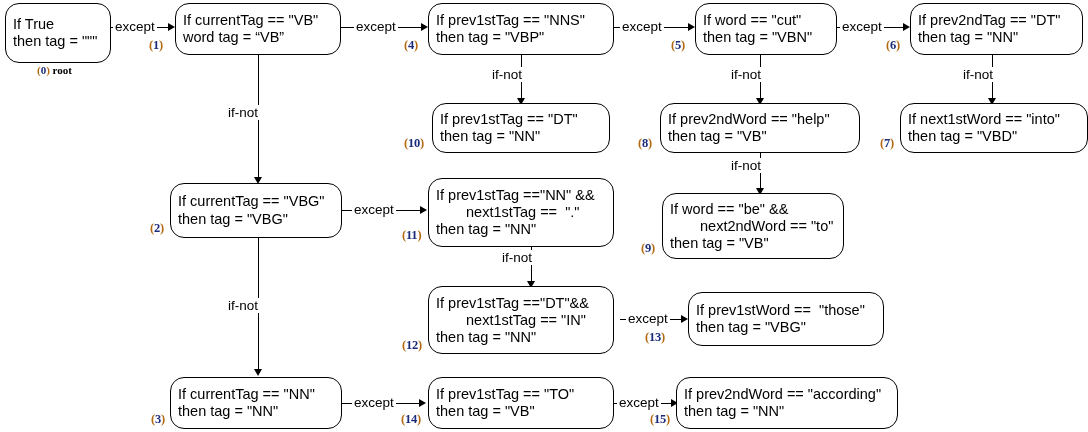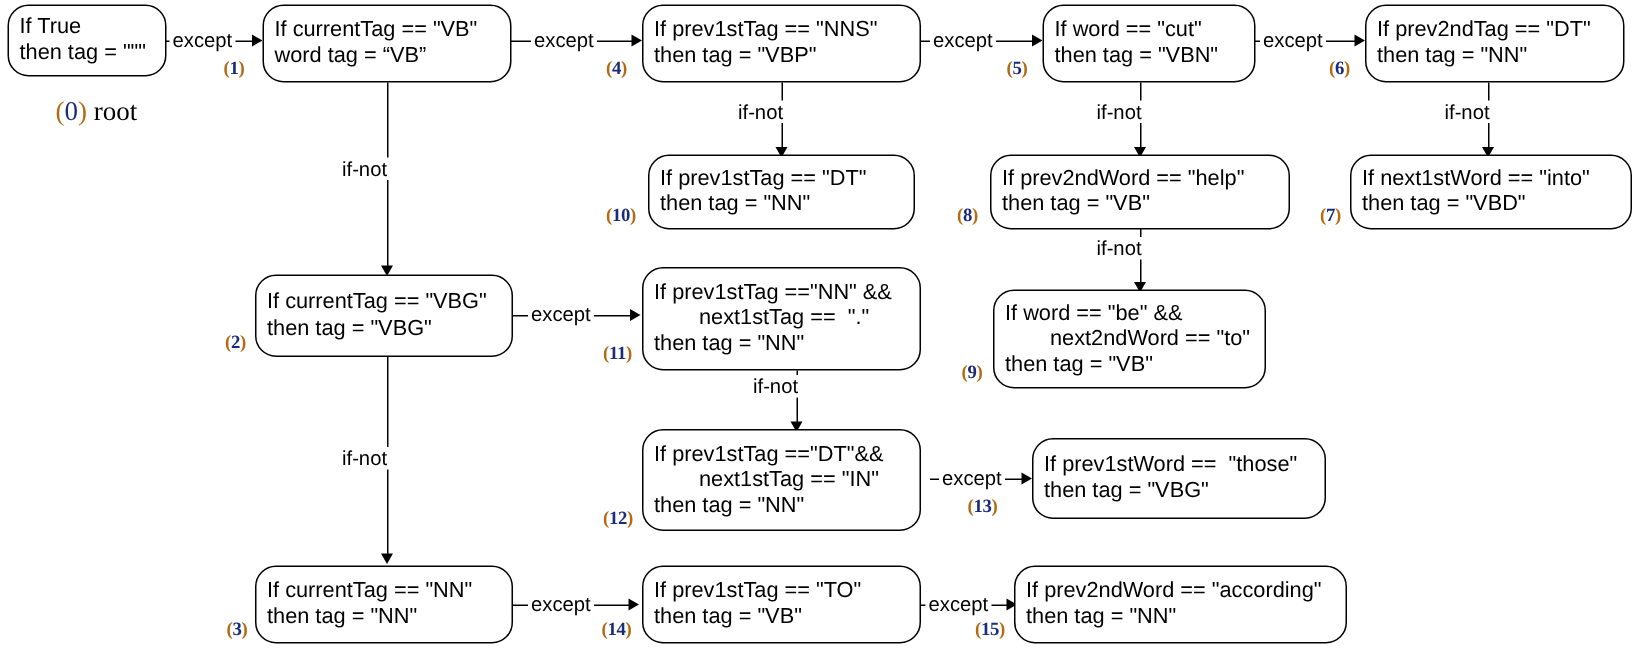--- a/index.html
+++ b/index.html
@@ -44,22 +44,22 @@
     font-weight:bold;
     font-family:"Liberation Serif", serif;
     color:#1a2b7a;
     z-index:6;
     white-space:nowrap;
     letter-spacing:-0.2px;
   }
   .idx .par{ color:#b36a12; }
   .rootlbl{
     position:absolute;
-    font-size:18px;
-    font-weight:normal;
+    font-size:11px;
+    font-weight:bold;
     font-family:"Liberation Serif", serif;
     color:#000;
     z-index:6;
     white-space:nowrap;
   }
   .rootlbl .num{ color:#1a2b7a; }
   .rootlbl .par{ color:#b36a12; }
 
   
   .hline{
@@ -158,21 +158,21 @@
   <div class="elabel" style="left:226px; top:298px;">if-not</div>
 
   <div class="hline" style="left:340px; top:403px; width:84px;"></div>
   <div class="arrow-r" style="left:419px; top:398.5px;"></div>
   <div class="elabel" style="left:352px; top:395px;">except</div>
 
   <div class="hline" style="left:613px; top:403px; width:63px;"></div>
   <div class="arrow-r" style="left:671px; top:398.5px;"></div>
   <div class="elabel" style="left:617px; top:395px;">except</div>
 
-  <div class="node" style="left:5px; top:3px; width:106px; height:48px;">
+  <div class="node" style="left:5px; top:3px; width:106px; height:60px;">
     <div class="ln">If True</div>
     <div class="ln">then tag = """</div>
   </div>
 
   <div class="node" style="left:175px; top:3px; width:166px; height:52px;">
     <div class="ln">If currentTag == "VB"</div>
     <div class="ln">word tag = “VB”</div>
   </div>
 
   <div class="node" style="left:428px; top:3px; width:186px; height:52px;">

